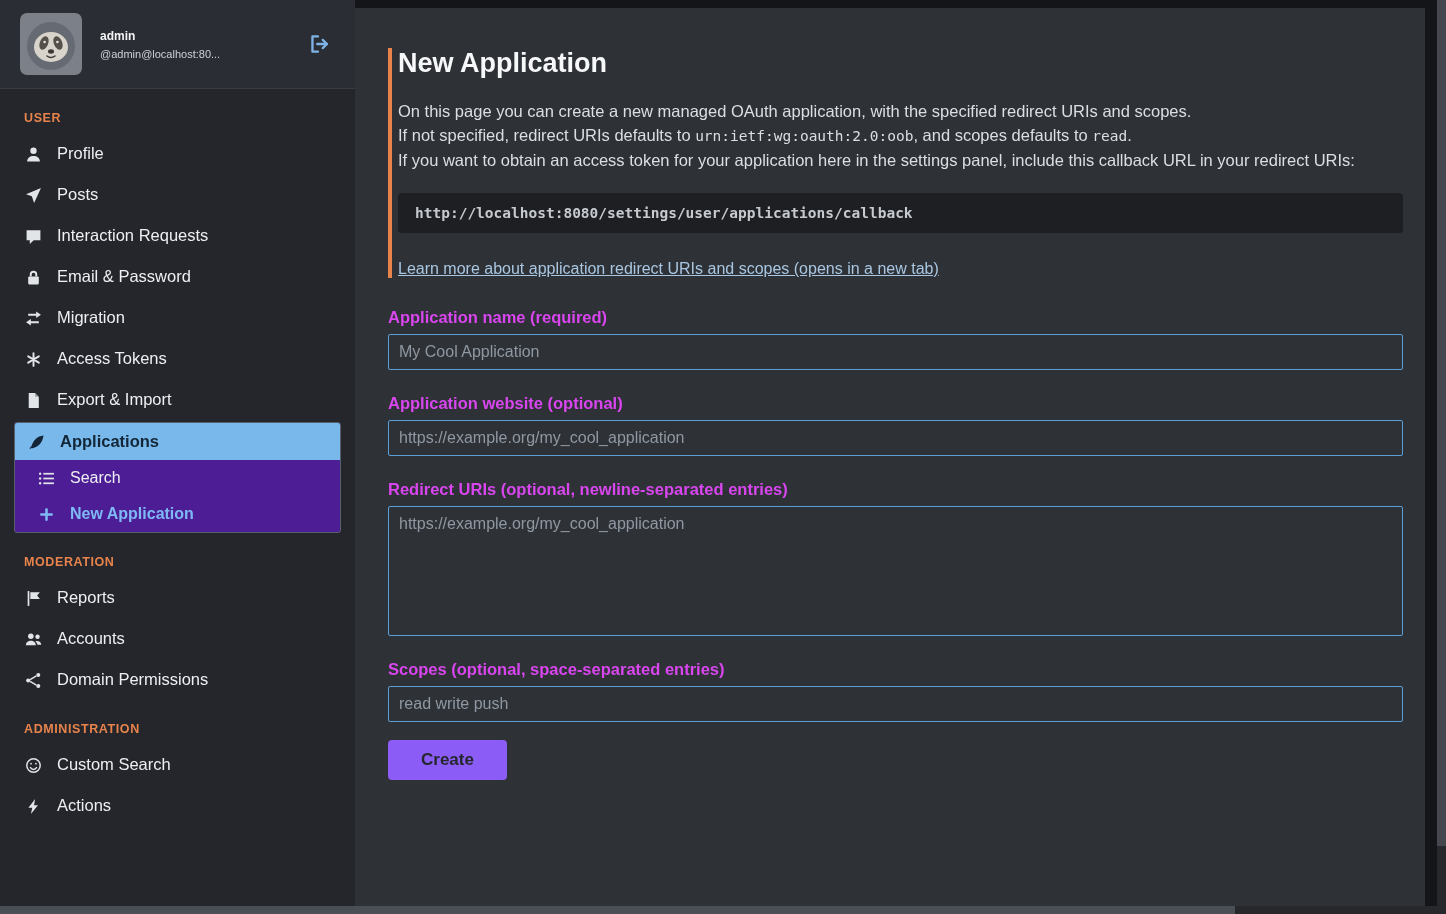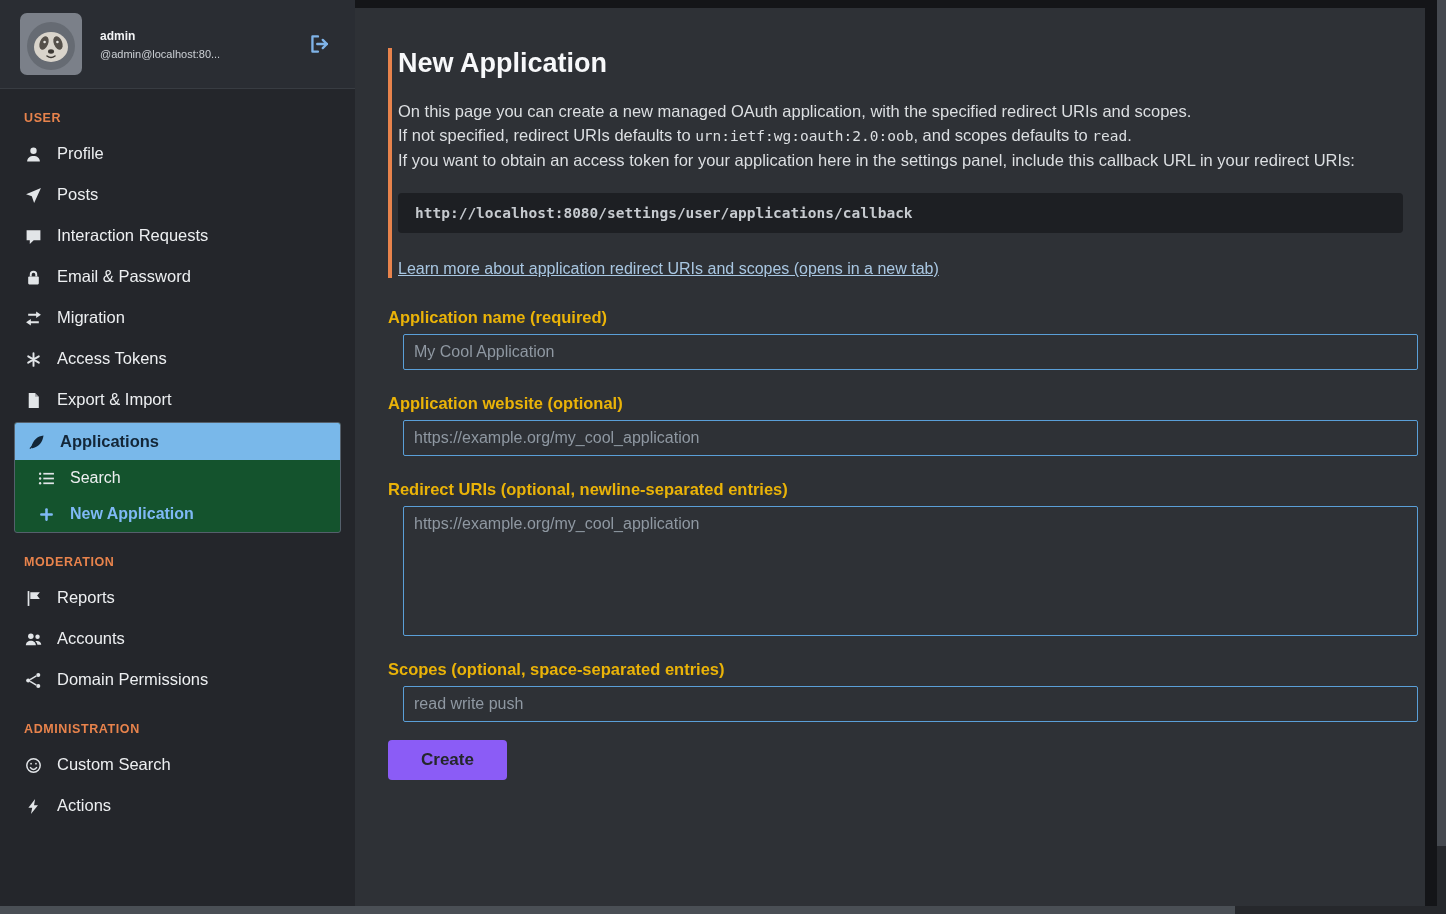--- a/index.html
+++ b/index.html
@@ -11,40 +11,40 @@
   .sidebar { width:355px; min-width:355px; height:100%; background:#24262b; overflow:hidden; }
   .user-card { display:flex; align-items:center; gap:18px; padding:13px 20px; background:#2a2d33; border-bottom:1px solid #383c42; }
   .avatar { width:62px; height:62px; border-radius:7px; overflow:hidden; flex:none; }
   .user-meta { flex:1; min-width:0; }
   .user-name { font-size:12px; font-weight:bold; color:#f3f4f6; }
   .user-handle { font-size:11px; color:#ccd0d5; margin-top:5px; white-space:nowrap; overflow:hidden; }
   .logout-btn { color:#7fb3e8; flex:none; cursor:pointer; padding:4px; }
   .section-label { color:#e8834c; font-size:12.5px; font-weight:bold; letter-spacing:.6px; margin:22px 0 8px 24px; }
   .nav-item { display:flex; align-items:flex-end; gap:15px; padding:11px 24px; font-size:16.5px; color:#edeff1; cursor:pointer; }
   .nav-item .icon { width:18px; display:flex; justify-content:center; align-items:center; color:#e2e5e8; flex:none; }
-  .nav-group { margin:2px 14px 10px; border:1px solid #55606c; border-radius:3px; background:#14532d; }
+  .nav-group { margin:2px 14px 10px; border:1px solid #55606c; border-radius:3px; background:#4c1d95; }
   .nav-group .nav-item.head { background:#79b8ea; color:#132638; padding:9px 12px; font-weight:bold; border-radius:2px 2px 0 0; }
   .nav-group .nav-item.head .icon { color:#132638; }
   .subnav .nav-item { padding:9px 12px 9px 22px; font-size:16px; }
   .nav-item.sub-active { color:#7fb9f5; font-weight:bold; }
   .nav-item.sub-active .icon { color:#7fb9f5; }
 
   
   main { flex:1; margin-top:8px; background:#2e3136; height:906px; overflow:hidden; }
   .content { padding:38px 22px 0 33px; }
   .intro { border-left:4px solid #e8834c; padding-left:6px; }
   h1 { font-size:27px; color:#f7f8fa; margin:2px 0 20px; font-weight:bold; }
   .intro p { font-size:16.5px; line-height:24px; color:#dcdfe2; margin:0; }
   .inline-code { font-family:"DejaVu Sans Mono", monospace; font-size:14.5px; color:#dcdfe2; }
   .callback-box { margin-top:21px; background:#1d1f23; border-radius:4px; padding:12px 17px; font-family:"DejaVu Sans Mono", monospace; font-size:14.5px; color:#c6cacf;font-weight:bold; }
   .learn-link { display:inline-block; margin-top:27px; color:#a9c7e2; font-size:16px; text-decoration:underline; cursor:pointer; }
   form { margin-top:30px; }
-  .field-label { display:block; font-size:16.5px; font-weight:bold; color:#eab308; margin:24px 0 7px; }
+  .field-label { display:block; font-size:16.5px; font-weight:bold; color:#d946ef; margin:24px 0 7px; }
   form .field-label:first-child { margin-top:0; }
-  .text-input { display:block; width:100%; background:#2e3136; border:1px solid #5a9fd8; border-radius:2px; padding:8px 10px; font-size:16px; color:#e8eaec; font-family:"Liberation Sans", sans-serif; outline:none;margin-left:15px; }
+  .text-input { display:block; width:100%; background:#2e3136; border:1px solid #5a9fd8; border-radius:2px; padding:8px 10px; font-size:16px; color:#e8eaec; font-family:"Liberation Sans", sans-serif; outline:none; }
   .text-input::placeholder { color:#8f98a2; opacity:1; }
   textarea.text-input { height:130px; resize:none; }
   .create-btn { margin-top:18px; background:#8b5cf6; color:#24272b; font-weight:bold; font-size:17px; padding:10px 33px; border:none; border-radius:4px; cursor:pointer; font-family:"Liberation Sans", sans-serif; }
 
   
   .vscroll { position:fixed; top:0; right:0; width:9px; height:914px; background:#26282c; }
   .vthumb { width:100%; height:846px; background:#45494f; }
   .hscroll { position:fixed; bottom:0; left:0; width:1437px; height:8px; background:#26282c; }
   .hthumb { width:1235px; height:100%; background:#4a4f55; }
 

